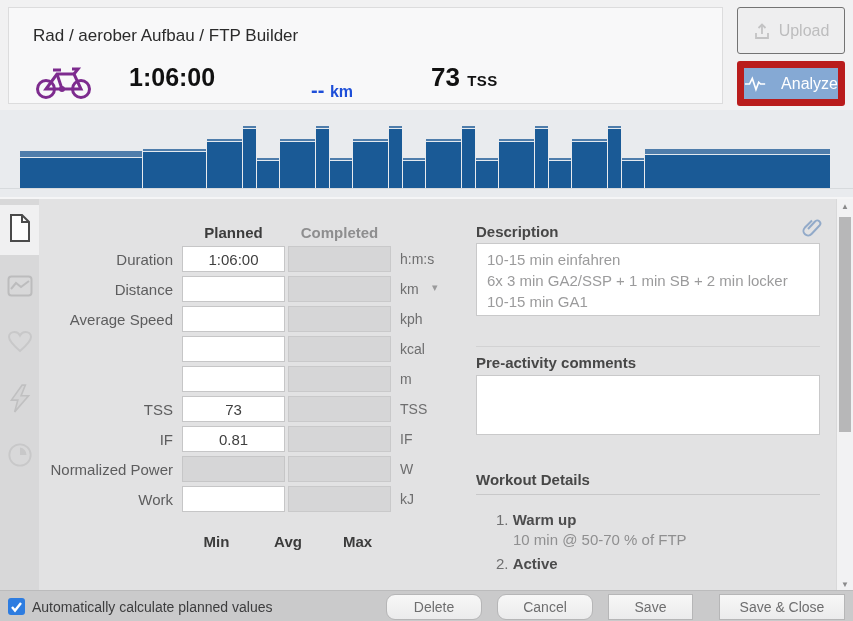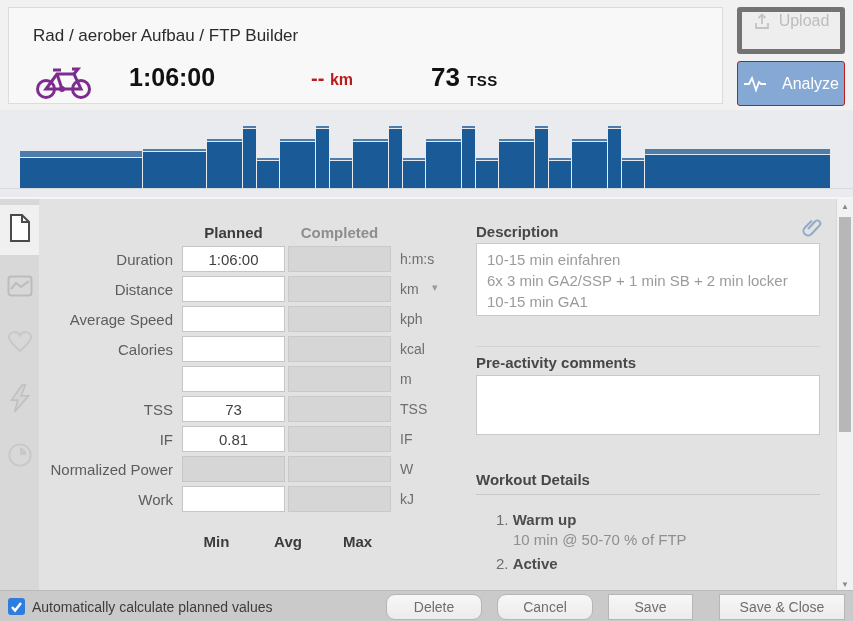--- a/index.html
+++ b/index.html
@@ -8,30 +8,30 @@
   .stage { position:relative; width:853px; height:621px; overflow:hidden; background:#f1f1f2; }
 
   
   .top { position:absolute; left:0; top:0; width:853px; height:110px; background:#f1f1f2; }
   .header-card { position:absolute; left:8px; top:7px; width:715px; height:97px;
                  background:#f8f8f9; border:1px solid #dcdcdd; }
   .wo-title { position:absolute; left:24px; top:18px; font-size:17px; color:#2b2b2b; }
   .stats { position:absolute; left:24px; top:50px; width:670px; height:44px; }
   .bike { position:absolute; left:2px; top:4px; }
   .stat-duration { position:absolute; left:96px; top:5px; font-size:25px; font-weight:bold; color:#111; }
-  .stat-distance { position:absolute; left:278px; top:9px; font-size:20px; font-weight:bold; color:#b91c1c; }
+  .stat-distance { position:absolute; left:278px; top:21px; font-size:20px; font-weight:bold; color:#1d4ed8; }
   .stat-distance .unit { font-size:16px; }
   .stat-tss { position:absolute; left:398px; top:4px; font-size:26px; font-weight:bold; color:#111; }
   .stat-tss .unit { font-size:15px; letter-spacing:0.5px; }
 
   .btn-upload { position:absolute; left:737px; top:7px; width:108px; height:47px;
-                background:#eeeeef; border:5px solid #737373; border-radius:3px;
-                color:#bdbdbe; font-size:16px; display:flex; justify-content:center; gap:8px; cursor:default; }
+                background:#eeeeef; border:1px solid #737373; border-radius:3px;
+                color:#bdbdbe; font-size:16px; display:flex; align-items:center; justify-content:center; gap:8px; cursor:default; }
   .btn-analyze { position:absolute; left:737px; top:61px; width:108px; height:45px;
-                 background:#85a9d4; border:1px solid #b91c1c; border-radius:3px;
+                 background:#85a9d4; border:7px solid #b91c1c; border-radius:3px;
                  color:#ffffff; font-size:16px; display:flex; align-items:center; justify-content:center; gap:15px; cursor:pointer; }
 
   
   .chart { position:absolute; left:0; top:110px; width:853px; height:87px; background:#e9ebee; }
   .bars { position:absolute; left:20px; bottom:9px; display:flex; align-items:flex-end; gap:1px; }
   .bar { background:#1a5a96; position:relative; }
   .bar .cap { width:100%; background:#4f7dab; border-bottom:1px solid #e3e9ef; }
   .chart-base { position:absolute; left:0; bottom:8px; width:853px; height:1px; background:#d7dadd; }
 
   
@@ -264,21 +264,20 @@
           <div class="f-unit">km</div>
           <div class="f-dd">▾</div>
         </div>
         <div class="form-row">
           <div class="f-label">Average Speed</div>
           <input class="f-input" style="">
           <input class="f-completed" disabled="" style="">
           <div class="f-unit">kph</div>
         </div>
         <div class="form-row">
-          <div class="f-label">Calories</div>
           <input class="f-input" style="">
           <input class="f-completed" disabled="" style="">
           <div class="f-unit">kcal</div>
         </div>
         <div class="form-row">
           <input class="f-input" style="">
           <input class="f-completed" disabled="" style="">
           <div class="f-unit">m</div>
         </div>
         <div class="form-row">

